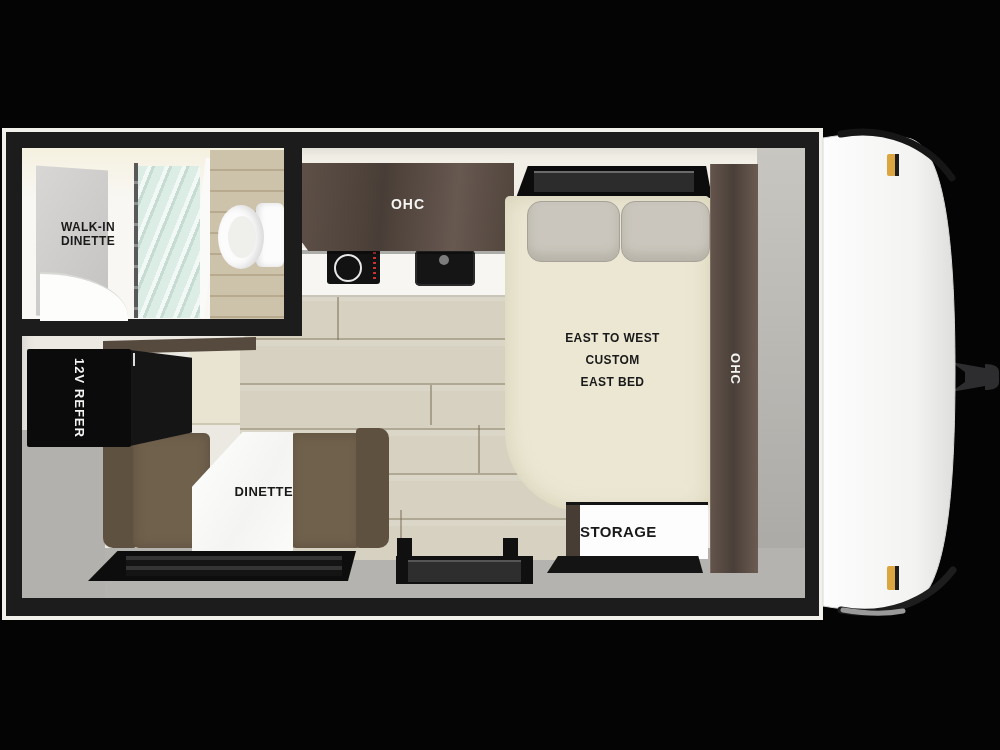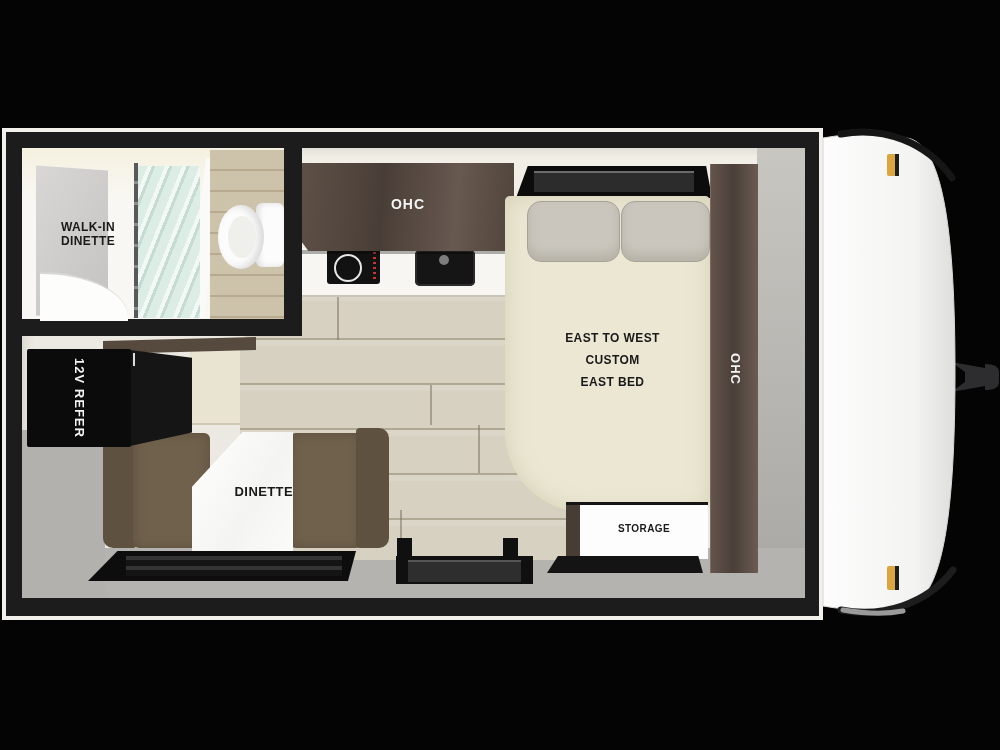--- a/index.html
+++ b/index.html
@@ -110,21 +110,21 @@
     <div>CUSTOM</div>
     <div>EAST BED</div>
   </div>
 
   <div class="abs walnutV" style="left:710px;top:164px;width:47px;height:409px;border-left:1px solid #7a6c60;">
     <span class="abs wlbl vtext" style="font-size:13px;">OHC</span>
   </div>
 
   <div class="abs" style="left:566px;top:502px;width:14px;height:54px;background:#483d34;border-top:3px solid #141414;"></div>
   <div class="abs" style="left:580px;top:502px;width:128px;height:54px;background:#fdfdfd;border-top:3px solid #141414;">
-    <span class="abs lbl" style="left:0;right:0;top:18px;text-align:center;font-size:10px;">STORAGE</span>
+    <span class="abs lbl" style="left:0;right:0;top:18px;font-size:15px;">STORAGE</span>
   </div>
   <div class="abs" style="left:547px;top:556px;width:156px;height:17px;background:#141414;
               clip-path:polygon(7% 0,97% 0,100% 100%,0 100%);"></div>
 
   <div class="abs" style="left:103px;top:428px;width:34px;height:120px;background:#5f5140;border-radius:10px 4px 4px 10px;"></div>
   <div class="abs" style="left:133px;top:433px;width:77px;height:115px;background:#70614d;border-radius:6px;
               box-shadow:inset 0 0 12px rgba(60,48,35,.35);"></div>
   <div class="abs" style="left:290px;top:433px;width:72px;height:115px;background:#70614d;border-radius:6px;
               box-shadow:inset 0 0 12px rgba(60,48,35,.35);"></div>
   <div class="abs" style="left:356px;top:428px;width:33px;height:120px;background:#5f5140;border-radius:4px 10px 10px 4px;"></div>

